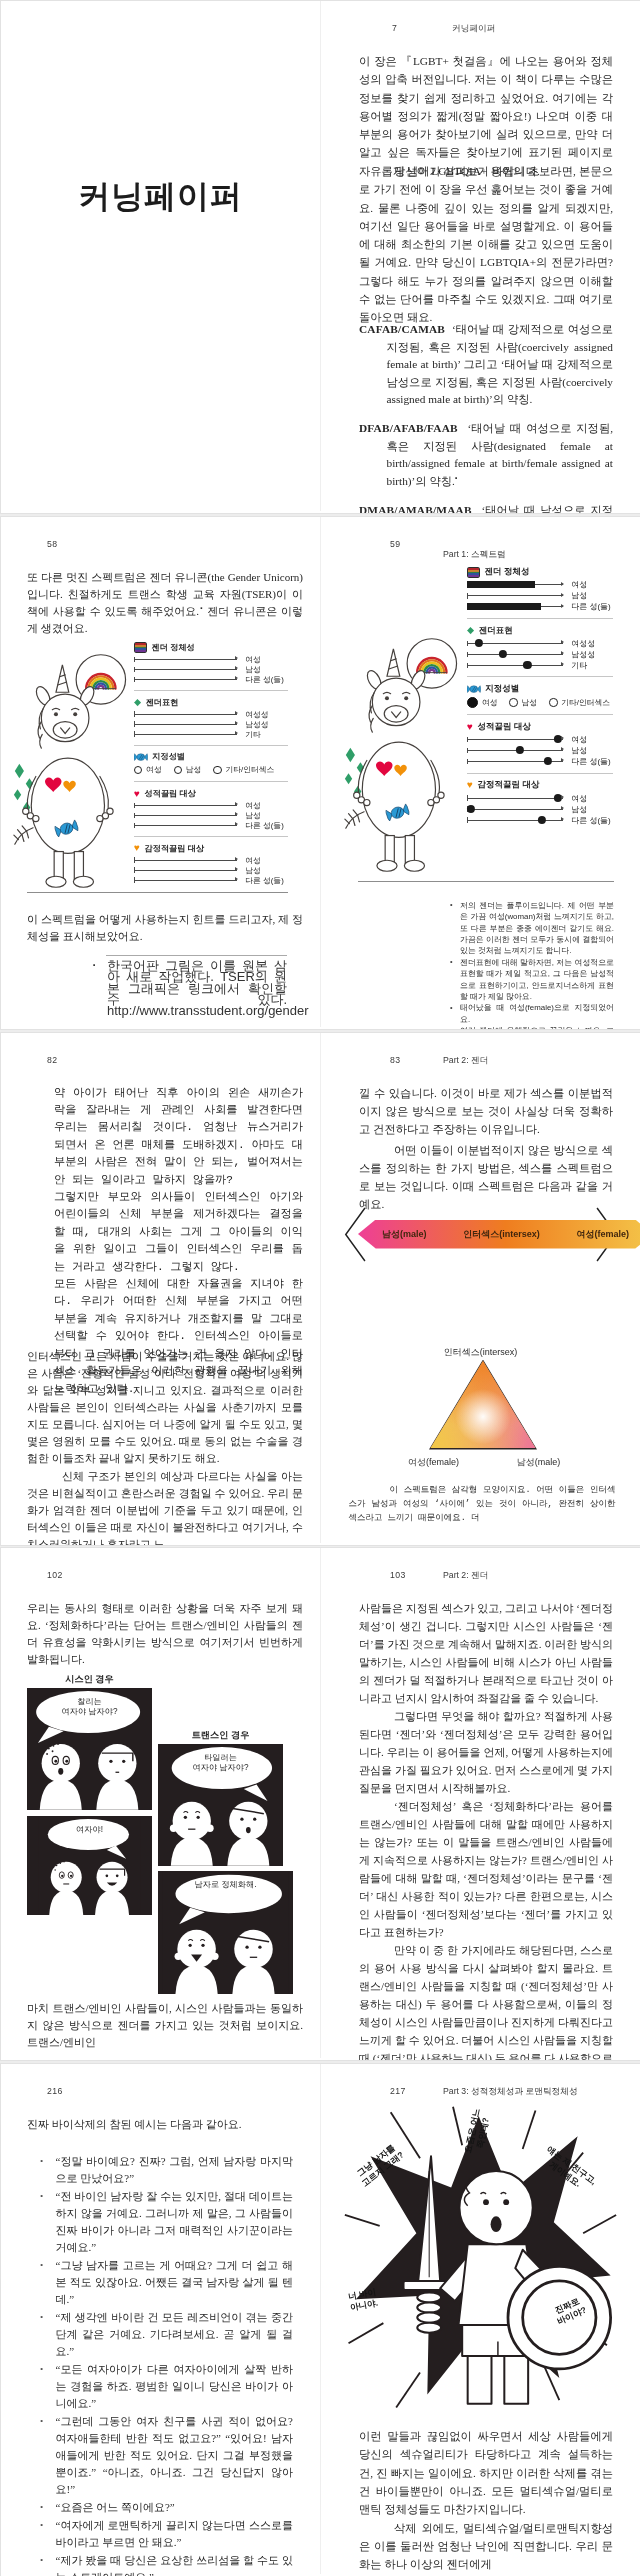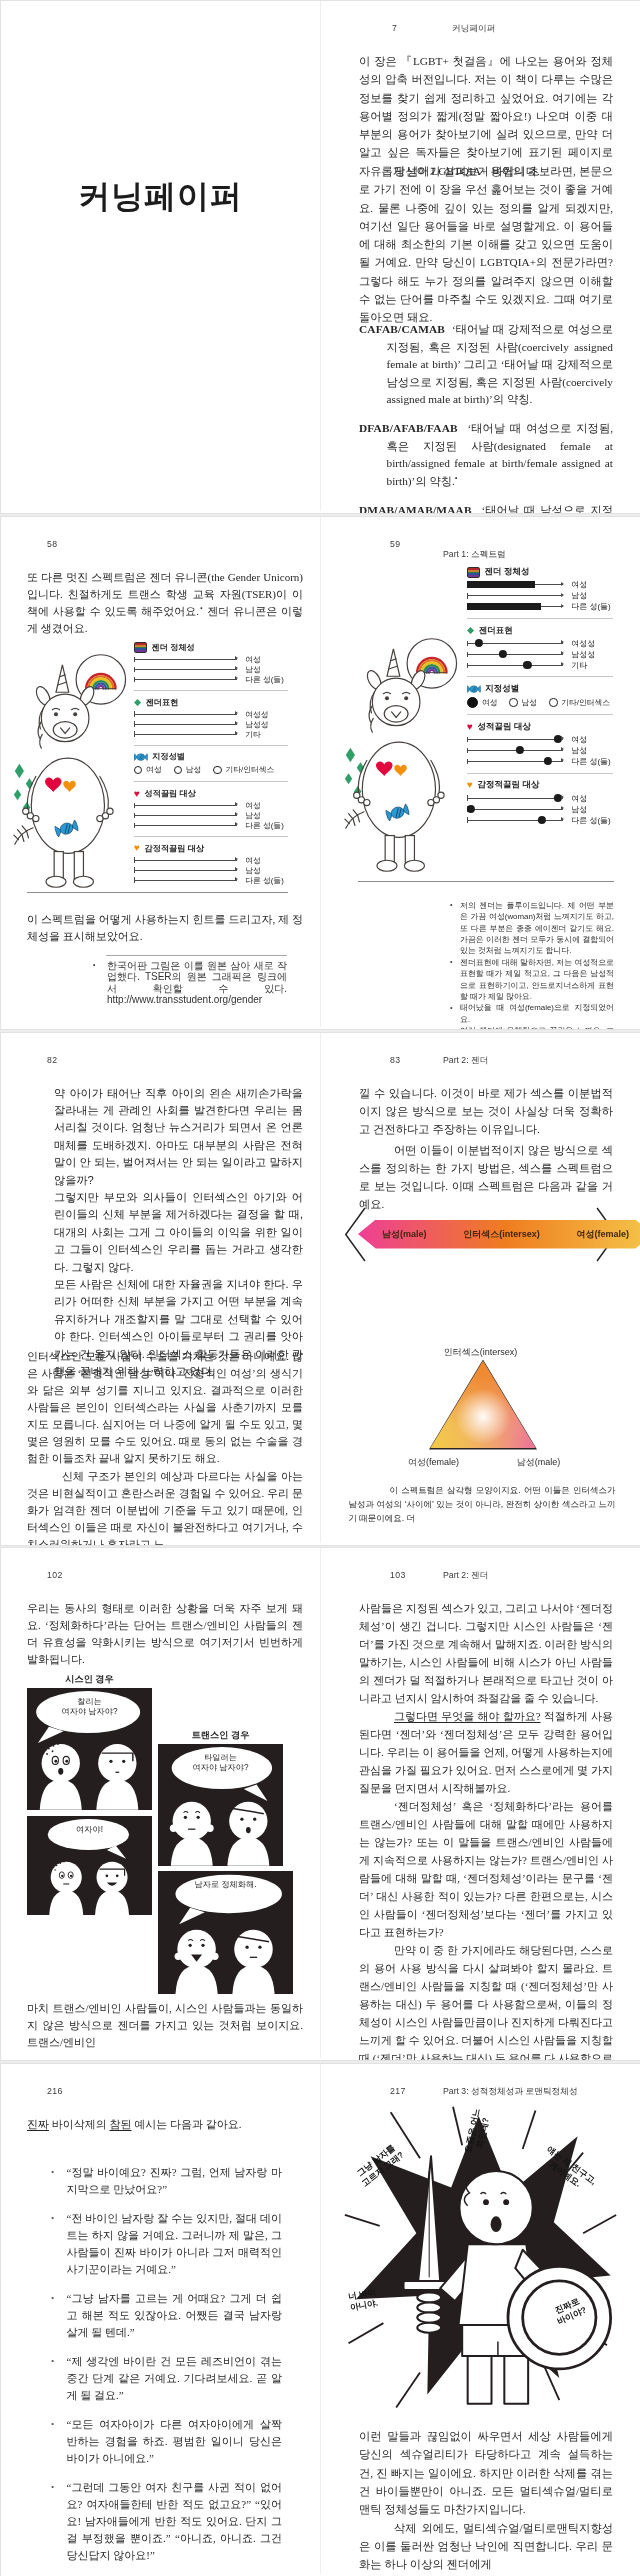--- a/index.html
+++ b/index.html
@@ -4,26 +4,26 @@
 <style>
 html,body{margin:0;padding:0}
 body{width:641px;background:#ededed;font-family:"Liberation Sans","DejaVu Sans",sans-serif;color:#232323}
 .spread{position:relative;width:639px;height:512px;margin:0 0 1.8px;background:#fff;border:0.9px solid #e2e2e2;overflow:hidden}
 .page{position:absolute;top:0;width:319px;height:510px}
 .pg-l{left:0}
 .pg-r{left:319px;border-left:0.9px solid #efefef}
 .ab{position:absolute}
 .ser{font-family:"Liberation Serif","DejaVu Serif",serif;font-size:11px;line-height:17px;text-align:justify;color:#262626}
 .ser7{font-size:11.3px;line-height:18.3px}
-.got{font-family:Liberation Sans, sans-serif}
+.got{font-family:Liberation Mono, monospace}
 .quote{font-size:11.2px;line-height:17.4px;text-align:justify;color:#222}
 .ind{text-indent:35px}
 .pnum{font-size:8.7px;letter-spacing:0.4px;color:#3a3a3a}
 .part{font-size:8.7px;color:#3a3a3a}
-.ul{text-decoration:underline;text-underline-offset:2.3px}
+.ul{text-underline-offset:2.3px}
 .marker{font-size:6.4px;vertical-align:super;line-height:0}
 .book-title{left:0;width:319px;text-align:center;font-weight:700;font-size:32px;letter-spacing:0.9px;color:#1c1c1c}
 .gloss{padding-left:27.5px;text-indent:-27.5px;margin-bottom:12px}
 .gloss b{letter-spacing:0.2px}
 
 .sec-head{display:flex;align-items:center;gap:4.6px;font-size:8.2px;font-weight:700;height:13.7px}
 .srow{display:flex;align-items:center;height:10px;font-size:7.8px}
 .sline{position:relative;height:0.9px;background:#4a4a4a;margin-right:8.2px;flex:none}
 .sline::before{content:"";position:absolute;left:0;top:-2.3px;width:0.9px;height:5.5px;background:#4a4a4a}
 .sline::after{content:"";position:absolute;right:-0.9px;top:-2.7px;border-left:3.7px solid #4a4a4a;border-top:2.7px solid transparent;border-bottom:2.7px solid transparent}
@@ -37,42 +37,42 @@
 .opts{display:flex;align-items:center;font-size:7.8px;height:12px}
 .opt{display:flex;align-items:center;gap:3.7px}
 .opt+.opt{margin-left:12px}
 .circ{width:6.4px;height:6.4px;border:1.3px solid #222;border-radius:50%;flex:none;background:#fff}
 .circ.fill{width:9.2px;height:9.2px;background:#111;border-color:#111}
 .ic-rainbow{width:11px;height:9.2px;border-radius:1.8px;border:0.9px solid #2d2d2d;background:linear-gradient(180deg,#b3262b 0 20%,#c98030 20% 40%,#2e7d46 40% 60%,#30509c 60% 80%,#6d3492 80% 100%);flex:none}
 .ic-diamond{color:#2f9e68;font-size:9.2px;line-height:1;flex:none}
 .ic-heart{font-size:10px;line-height:1;flex:none}
 .red{color:#e2063f}.orange{color:#f29109}
 .gline{height:0.9px;background:#8d8d8d}
-.fnote{font-size:10px;line-height:11.4px;text-align:justify;color:#333}
+.fnote{font-size:13px;line-height:11.4px;text-align:justify;color:#333}
 .b59{font-size:7.9px;line-height:11.4px;text-align:justify;color:#2a2a2a}
 .b59 .bi{position:relative;padding-left:11px}
 .b59 .bi::before{content:"•";position:absolute;left:0.9px;top:-0.9px;font-size:7.3px;color:#444}
 
 .cap{font-size:8.5px;line-height:14px;text-align:justify;color:#252525}
 .cap-ind{text-indent:41px}
 .grad-bar{background:linear-gradient(90deg,#ee3f96 0%,#ef7d1f 50%,#f4c64a 100%);clip-path:polygon(0 50%,6% 0,94% 0,100% 50%,94% 100%,6% 100%);display:flex;align-items:center;justify-content:space-between;padding:0 24px;font-size.9px;font-size:9px;color:#40260e;font-weight:600}
 .tri{clip-path:polygon(50% 0,0 100%,100% 100%);background:#2b2424}
 .tri-in{position:absolute;inset:1.4px;clip-path:polygon(50% 0,0 100%,100% 100%);background:
  radial-gradient(circle at 50% 64%,rgba(255,255,255,.97) 0,rgba(255,255,255,0) 36%),
  radial-gradient(circle at 50% -8%,#ee7c20 0,rgba(238,124,32,0) 72%),
  radial-gradient(circle at -6% 106%,#f2ca45 0,rgba(242,202,69,0) 72%),
  radial-gradient(circle at 106% 106%,#ec6f9c 0,rgba(236,111,156,0) 72%),#f3b469}
 .tlabel{font-size:9px;color:#2c2c2c}
 
 .panel{position:absolute;background:#241e1f}
 .panel svg{position:absolute;left:0;top:0;width:100%;height:100%}
 .btext{position:absolute;left:0;right:0;top:8.2px;text-align:center;font-size:8.2px;line-height:10.5px;color:#242424;white-space:pre-line;font-weight:500}
 .clabel{position:absolute;font-size:9.2px;font-weight:700;text-align:center;color:#1e1e1e}
 
-.bul-s{position:relative;padding-left:27.5px;margin:12px;text-align:justify}
+.bul-s{position:relative;padding-left:27.5px;margin:1px;text-align:justify}
 .bul-s::before{content:"•";position:absolute;left:12px;top:0;color:#555;font-size:9.2px}
 
 .callout{position:absolute;font-size:8.6px;line-height:10.8px;color:#141414;white-space:pre-line;text-align:center;font-weight:600}
 </style>
 </head>
 <body>
 
 <svg width="0" height="0" style="position:absolute" aria-hidden="true">
 <defs>
 <path id="heartp" d="M16.7,1.2c-2.6,0-4.8,2-5.7,4.2C10.1,3.2,7.9,1.2,5.3,1.2C2.4,1.2,0,3.6,0,6.5c0,6,6.9,8.7,11,14.3c4.2-5.6,11-8.3,11-14.3C22,3.6,19.6,1.2,16.7,1.2z"></path>

